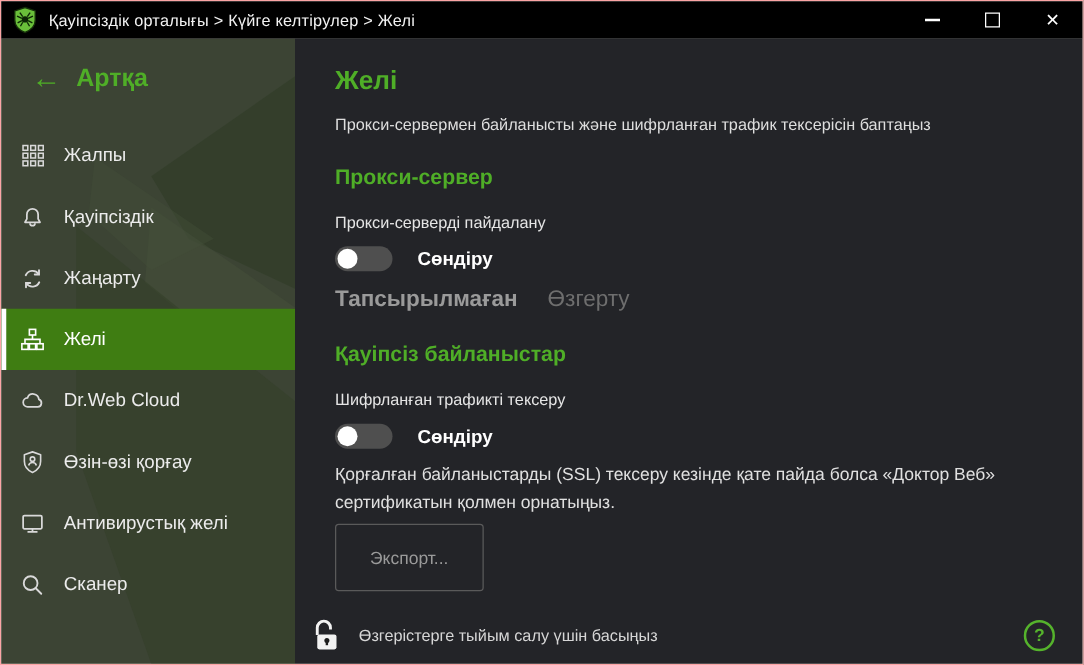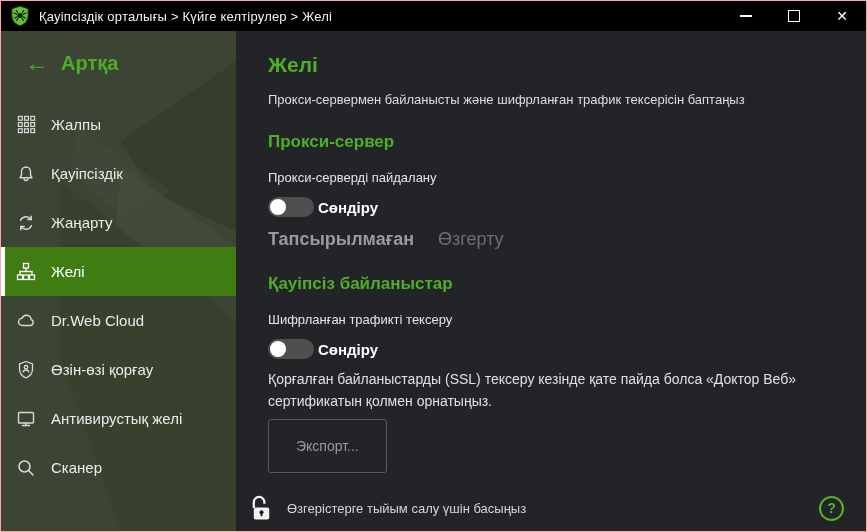--- a/index.html
+++ b/index.html
@@ -85,21 +85,21 @@
   .toggle-row { display: flex; align-items: center; margin-top: 11px; }
   .toggle {
     width: 46px; height: 20px; border-radius: 10px;
     background: #4f4f4f; position: relative; cursor: default;
   }
   .toggle .knob {
     position: absolute; left: 2px; top: 2px;
     width: 16px; height: 16px; border-radius: 50%;
     background: #ffffff;
   }
-  .toggle-state { margin-left: 4px; font-size: 15px; font-weight: 700; color: #ffffff; }
+  .toggle-state { margin-left: 20px; font-size: 15px; font-weight: 700; color: #ffffff; }
   .status-row { display: flex; align-items: flex-start; margin-top: 12px; font-size: 18px; }
   .status-value { font-weight: 700; color: #9a9a9a; }
   .change-link { margin-left: 24px; color: #6e6e6e; cursor: default; }
   .note { font-size: 14px; color: #e0e0e0; line-height: 22px; max-width: 600px; margin: 9px 0 0 0; }
   .export-btn {
     margin-top: 7px;
     display: inline-block;
     padding: 18px 27px;
     background: transparent;
     border: 1px solid #5a5a5a; border-radius: 3px;

